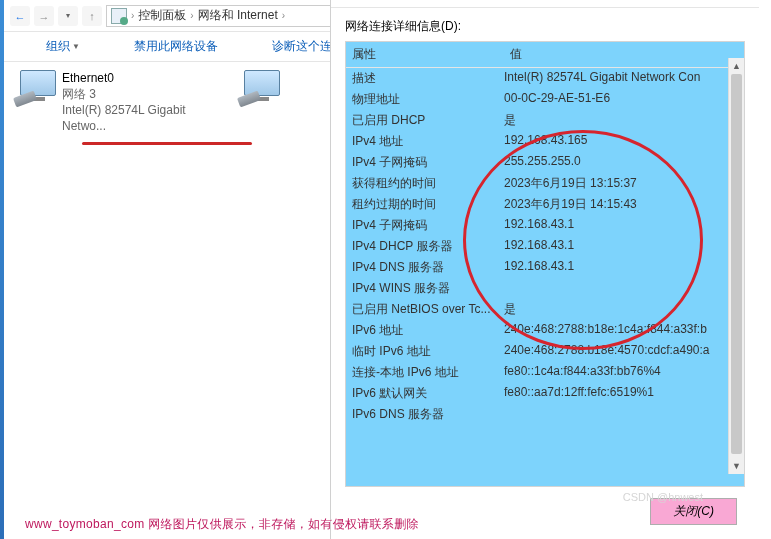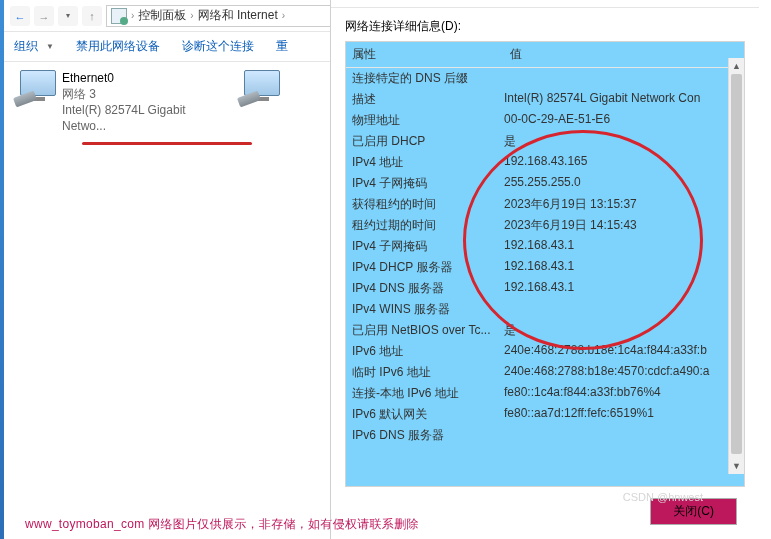--- a/index.html
+++ b/index.html
@@ -8,21 +8,21 @@
 .main-window { position:absolute; left:4px; top:0; width:434px; height:539px; background:#fff; }
 .nav-bar { height:32px; display:flex; align-items:center; padding:0 6px; gap:4px; border-bottom:1px solid #e5e5e5; }
 .nav-arrow { width:20px; height:20px; border-radius:3px; background:#f5f5f5; display:flex; align-items:center; justify-content:center; color:#888; font-size:11px; cursor:default; }
 .nav-arrow.active { color:#1a73e8; }
 .addr-bar { flex:1; border:1px solid #ccc; height:22px; display:flex; align-items:center; padding:0 4px; gap:4px; background:#fff; }
 .cpl-icon { display:inline-block; width:16px; height:16px; background:#e8f0f8; border:1px solid #8aa; position:relative; }
 .cpl-icon::after { content:""; position:absolute; right:-2px; bottom:-2px; width:8px; height:8px; background:#5a8; border-radius:50%; }
 .crumb { color:#333; }
 .crumb-sep { color:#888; font-size:10px; }
 .toolbar { height:30px; display:flex; align-items:center; padding:0 10px; gap:22px; border-bottom:1px solid #e5e5e5; }
-.toolbar-item { color:#0a5db8; cursor:pointer; display:flex; align-items:center; gap:8px; }
+.toolbar-item { color:#0a5db8; cursor:pointer; display:flex; align-items:center; gap:2px;margin-left:32px; }
 .dd { font-size:8px; color:#666; }
 .content { padding:8px 10px; display:flex; gap:16px; }
 .adapter { display:flex; gap:6px; width:188px; }
 .adapter-icon { width:42px; height:36px; position:relative; flex-shrink:0; }
 .monitor { width:36px; height:26px; background:linear-gradient(#cfe8ff,#a0c8e8); border:1px solid #5880a0; border-radius:2px; position:absolute; right:0; top:0; }
 .monitor::after { content:""; position:absolute; left:12px; top:26px; width:12px; height:4px; background:#888; }
 .cable { position:absolute; left:0; bottom:2px; width:22px; height:10px; background:linear-gradient(#b0b8c0,#808890); border-radius:2px; transform:rotate(-20deg); }
 .adapter-text { font-size:12px; line-height:16px; }
 .adapter-name { color:#000; }
 .adapter-net { color:#666; }
@@ -38,21 +38,21 @@
 .col-prop { width:158px; }
 .col-val { flex:1; }
 .detail-rows { height:418px; overflow-y:auto; }
 .scrollbar { position:absolute; right:15px; top:58px; width:16px; height:416px; background:#f0f0f0; border-left:1px solid #ddd; }
 .scroll-up,.scroll-down { height:16px; text-align:center; color:#606060; font-size:9px; line-height:16px; background:#f0f0f0; }
 .scroll-thumb { position:absolute; top:16px; left:2px; right:2px; height:380px; background:#c8c8c8; border-radius:2px; }
 .detail-row { display:flex; padding:2px 6px; }
 .detail-row .p { width:152px; color:#333; white-space:nowrap; overflow:hidden; text-overflow:ellipsis; }
 .detail-row .v { flex:1; color:#333; white-space:nowrap; overflow:hidden; text-overflow:ellipsis; }
 .btn-bar { position:absolute; bottom:14px; right:22px; }
-.btn-close { border:1px solid #adadad; background:#be185d; padding:4px 22px; font-size:12px; cursor:pointer; }
+.btn-close { border:1px solid #adadad; background:#f9a8d4; padding:4px 22px; font-size:12px; cursor:pointer;font-style:italic; }
 .circle { position:absolute; left:463px; top:130px; width:240px; height:220px; border:3px solid #d6252e; border-radius:50%; pointer-events:none; }
 .footer { position:absolute; left:25px; bottom:6px; color:#be185d; font-size:12px; letter-spacing:.3px; }
 </style>
 </head>
 <body>
 
 <div class="left-strip"></div>
 
 <div class="main-window">
   <div class="nav-bar">
@@ -104,24 +104,20 @@
 
 <div class="dialog">
   <div class="dialog-top"></div>
   <div class="group-label">网络连接详细信息(D):</div>
   <div class="details-box">
     <div class="detail-header">
       <div class="col-prop">属性</div>
       <div class="col-val">值</div>
     </div>
     <div class="detail-rows" id="detail-rows">
-        <div class="detail-row">
-          <div class="p">连接特定的 DNS 后缀</div>
-          <div class="v"></div>
-        </div>
         <div class="detail-row">
           <div class="p">描述</div>
           <div class="v">Intel(R) 82574L Gigabit Network Con</div>
         </div>
         <div class="detail-row">
           <div class="p">物理地址</div>
           <div class="v">00-0C-29-AE-51-E6</div>
         </div>
         <div class="detail-row">
           <div class="p">已启用 DHCP</div>

